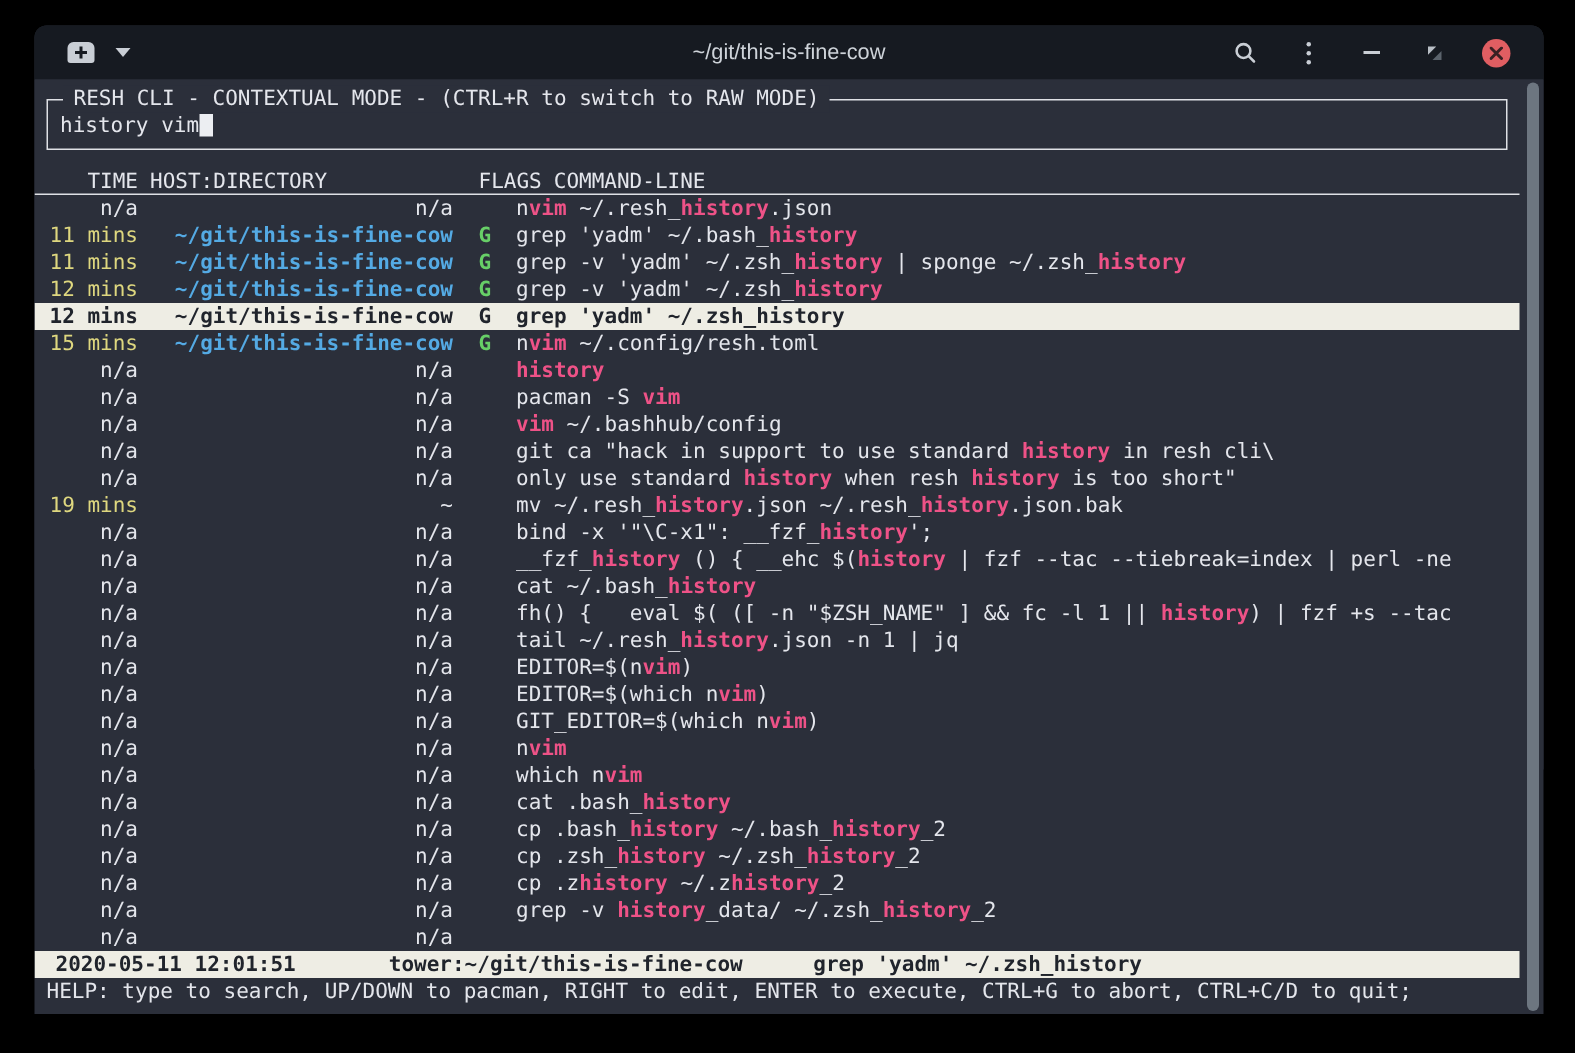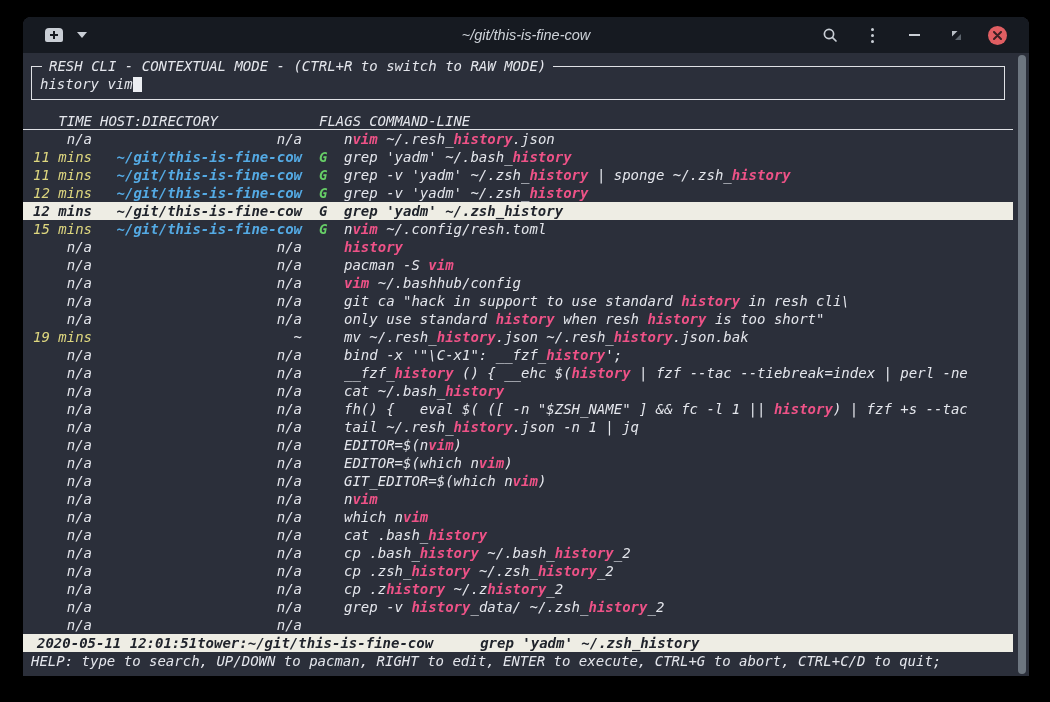--- a/index.html
+++ b/index.html
@@ -5,21 +5,21 @@
   :root{
     --bg:#000000; --titlebar-bg:#161a21; --term-bg:#2b2f3a; --fg:#e4e6ec;
     --yellow:#ded77f; --blue:#54aae4; --green:#67cf67; --pink:#ee5287;
     --sel-bg:#eeede4; --sel-fg:#20242c; --border:#dfe1e5; --icon:#c9ced5;
     --close-red:#e05e62; --scroll-thumb:#6d7680;
   }
   *{margin:0;padding:0;box-sizing:border-box;}
   html,body{width:1050px;height:702px;background:var(--bg);overflow:hidden;}
   .window{position:absolute;left:23px;top:17px;width:1006px;height:496px;
     background:var(--term-bg);border-radius:8px 8px 0 0;
-    font-family:"DejaVu Sans Mono",monospace;font-style:italic;}
+    font-family:"DejaVu Sans Mono",monospace;}
   
   .titlebar{height:36px;background:var(--titlebar-bg);border-radius:8px 8px 0 0;
     display:flex;align-items:center;font-family:"Liberation Sans",sans-serif;
     position:relative;}
   .tb-left{display:flex;align-items:center;gap:14px;padding-left:22px;}
   .newtab{width:18px;height:14px;background:var(--icon);border-radius:4px 4px 2px 2px;
     position:relative;cursor:pointer;}
   .newtab::before{content:"";position:absolute;left:50%;top:50%;width:8px;height:2px;
     background:var(--titlebar-bg);transform:translate(-50%,-50%);}
   .newtab::after{content:"";position:absolute;left:50%;top:50%;width:2px;height:8px;
@@ -62,21 +62,21 @@
   .c-cmd{flex:1;overflow:hidden;}
   .ylw{color:var(--yellow);}
   .blu{color:var(--blue);font-weight:bold;}
   .grn{color:var(--green);font-weight:bold;}
   .m{color:var(--pink);font-weight:bold;}
   .row.sel{background:var(--sel-bg);font-weight:bold;}
   .row.sel span, .row.sel .m, .row.sel .blu, .row.sel .grn, .row.sel .ylw{color:var(--sel-fg);}
   
   .statusbar{height:18px;line-height:18px;background:var(--sel-bg);color:var(--sel-fg);
     font-weight:bold;white-space:pre;padding-left:14px;display:flex;}
-  .sb-host{}
+  .sb-host{margin-left:62px;}
   .sb-cmd{margin-left:47px;}
   .helpline{height:18px;line-height:18px;padding-left:8px;white-space:pre;}
 </style>
 </head>
 <body>
 
 <div class="window">
   <div class="titlebar">
     <div class="tb-left">
       <div class="newtab"></div>

